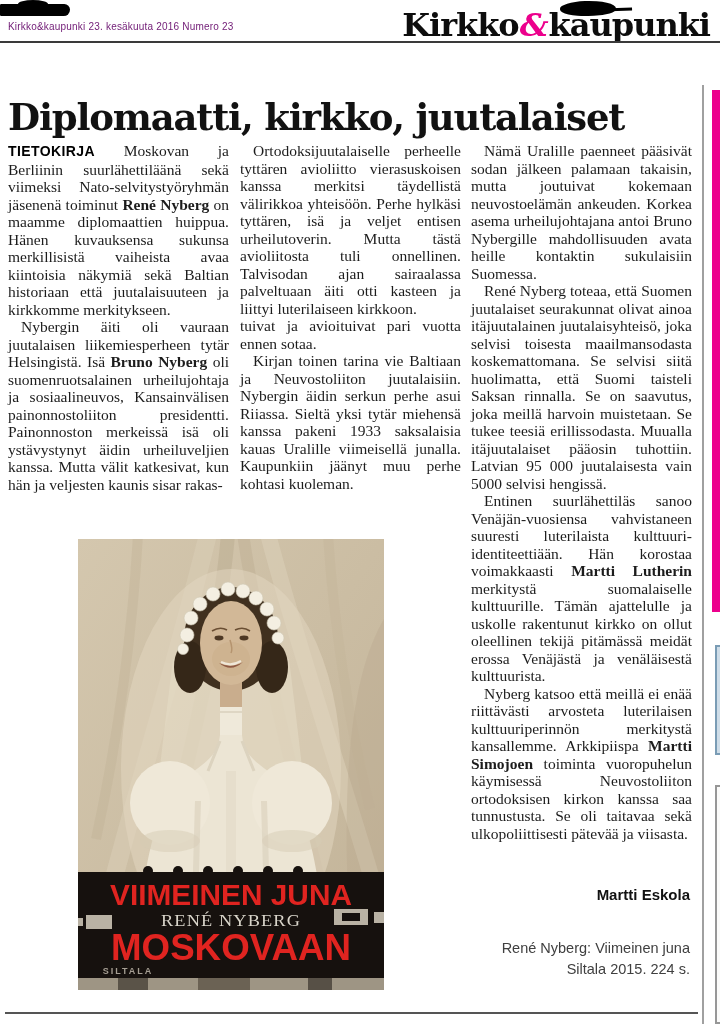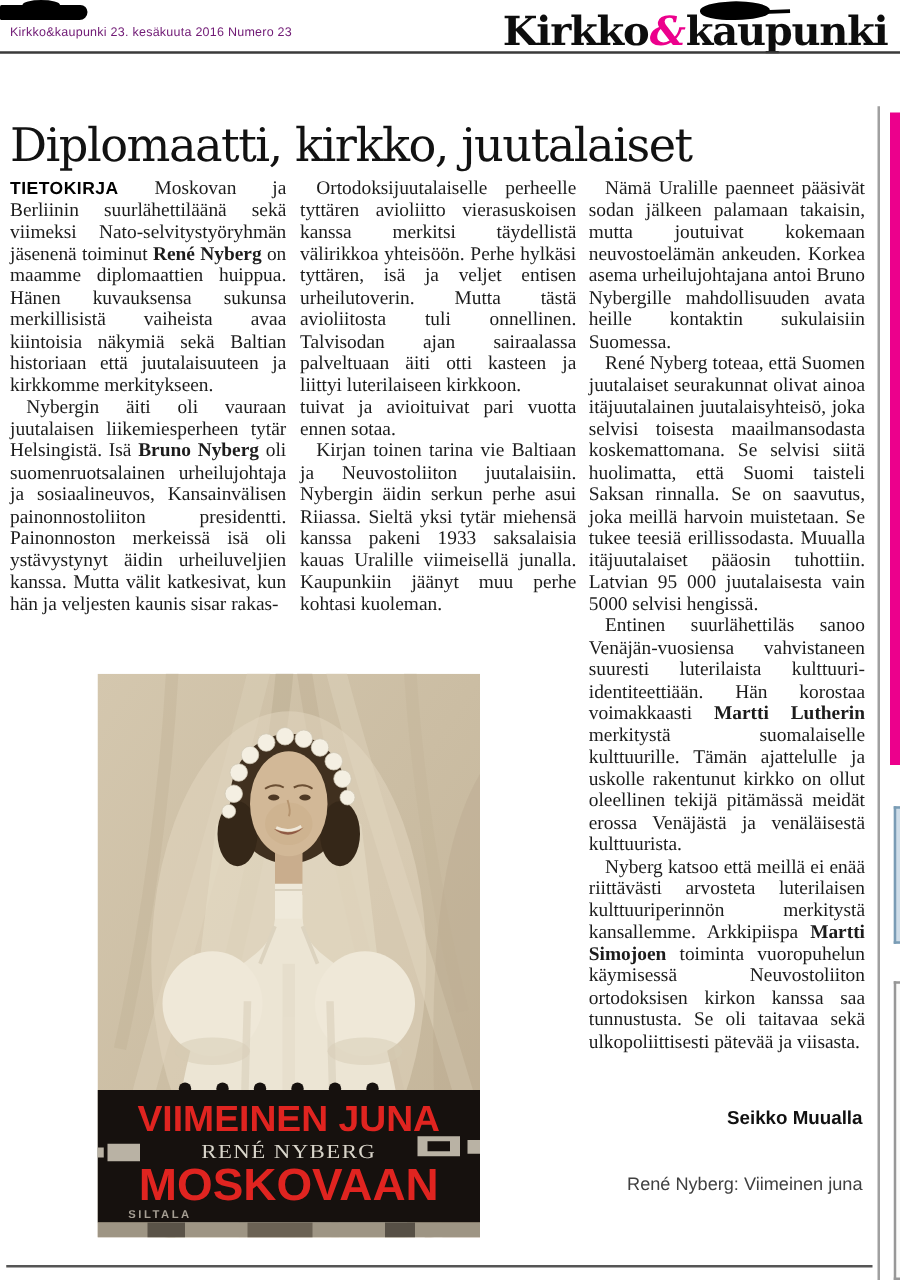--- a/index.html
+++ b/index.html
@@ -15,21 +15,21 @@
   .redact{position:absolute;background:#000;}
   .redact-a{left:0;top:4px;width:70px;height:12px;border-radius:2px 9px 10px 2px;}
   .redact-a:before{content:"";position:absolute;left:18px;top:-4px;width:30px;height:8px;
                    background:#000;border-radius:50%;}
   .redact-b{left:560px;top:1px;width:56px;height:15px;border-radius:45% 55% 40% 50%;transform:rotate(-2deg);}
   .redact-b:before{content:"";position:absolute;left:50px;top:8px;width:22px;height:3px;background:#000;}
   .header-rule{position:absolute;left:0;top:41px;width:720px;height:2px;background:#3a3a3a;}
 
   
   .article-title{position:absolute;left:8px;top:70px;font-family:"DejaVu Serif",serif;
-                 font-weight:normal;font-size:37px;letter-spacing:-1.2px;color:#121212;white-space:nowrap;}
+                 font-weight:bold;font-size:37px;letter-spacing:-1.2px;color:#121212;white-space:nowrap;}
 
   
   .col{position:absolute;top:142px;width:221px;font-size:15.5px;line-height:17.5px;
        text-align:justify;}
   .col-1{left:8px;}
   .col-2{left:240px;}
   .col-3{left:471px;}
   .para{margin:0;}
   .para.indent{text-indent:13px;}
   .b{font-weight:bold;}
@@ -74,23 +74,24 @@
     <p class="para"><span>tuivat ja avioituivat pari vuotta ennen sotaa.</span></p>
     <p class="para indent"><span>Kirjan toinen tarina vie Baltiaan ja Neuvostoliiton juutalaisiin. Nybergin äidin serkun perhe asui Riiassa. Sieltä yksi tytär miehensä kanssa pakeni 1933 saksalaisia kauas Uralille viimeisellä junalla. Kaupunkiin jäänyt muu perhe kohtasi kuoleman.</span></p>
   </div>
 <div class="col col-3">
     <p class="para indent"><span>Nämä Uralille paenneet pääsivät sodan jälkeen palamaan takaisin, mutta joutuivat kokemaan neuvostoelämän ankeuden. Korkea asema urheilujohtajana antoi Bruno Nybergille mahdollisuuden avata heille kontaktin sukulaisiin Suomessa.</span></p>
     <p class="para indent"><span>René Nyberg toteaa, että Suomen juutalaiset seurakunnat olivat ainoa itäjuutalainen juutalaisyhteisö, joka selvisi toisesta maailmansodasta koskemattomana. Se selvisi siitä huolimatta, että Suomi taisteli Saksan rinnalla. Se on saavutus, joka meillä harvoin muistetaan. Se tukee teesiä erillissodasta. Muualla itäjuutalaiset pääosin tuhottiin. Latvian 95 000 juutalaisesta vain 5000 selvisi hengissä.</span></p>
     <p class="para indent"><span>Entinen suurlähettiläs sanoo Venäjän-vuosiensa vahvistaneen suuresti luterilaista kulttuuri-identiteettiään. Hän korostaa voimakkaasti </span><span class="b">Martti Lutherin</span><span> merkitystä suomalaiselle kulttuurille. Tämän ajattelulle ja uskolle rakentunut kirkko on ollut oleellinen tekijä pitämässä meidät erossa Venäjästä ja venäläisestä kulttuurista.</span></p>
     <p class="para indent"><span>Nyberg katsoo että meillä ei enää riittävästi arvosteta luterilaisen kulttuuriperinnön merkitystä kansallemme. Arkkipiispa </span><span class="b">Martti Simojoen</span><span> toiminta vuoropuhelun käymisessä Neuvostoliiton ortodoksisen kirkon kanssa saa tunnustusta. Se oli taitavaa sekä ulkopoliittisesti pätevää ja viisasta.</span></p>
   </div>
 
-<div class="byline">Seikko Muualla</div>
+<div class="byline">Martti Eskola</div>
 <div class="book-ref">
     <div>René Nyberg: Viimeinen juna</div>
+    <div>Siltala 2015. 224 s.</div>
   </div>
 
 <svg class="cover" viewBox="0 0 306 451" width="306" height="451">
   <defs>
     <linearGradient id="bgg" x1="0" y1="0" x2="1" y2="1">
       <stop offset="0" stop-color="#d4c7ae"></stop>
         <stop offset="1" stop-color="#c2b398"></stop>
     </linearGradient>
   </defs>
   <g>

